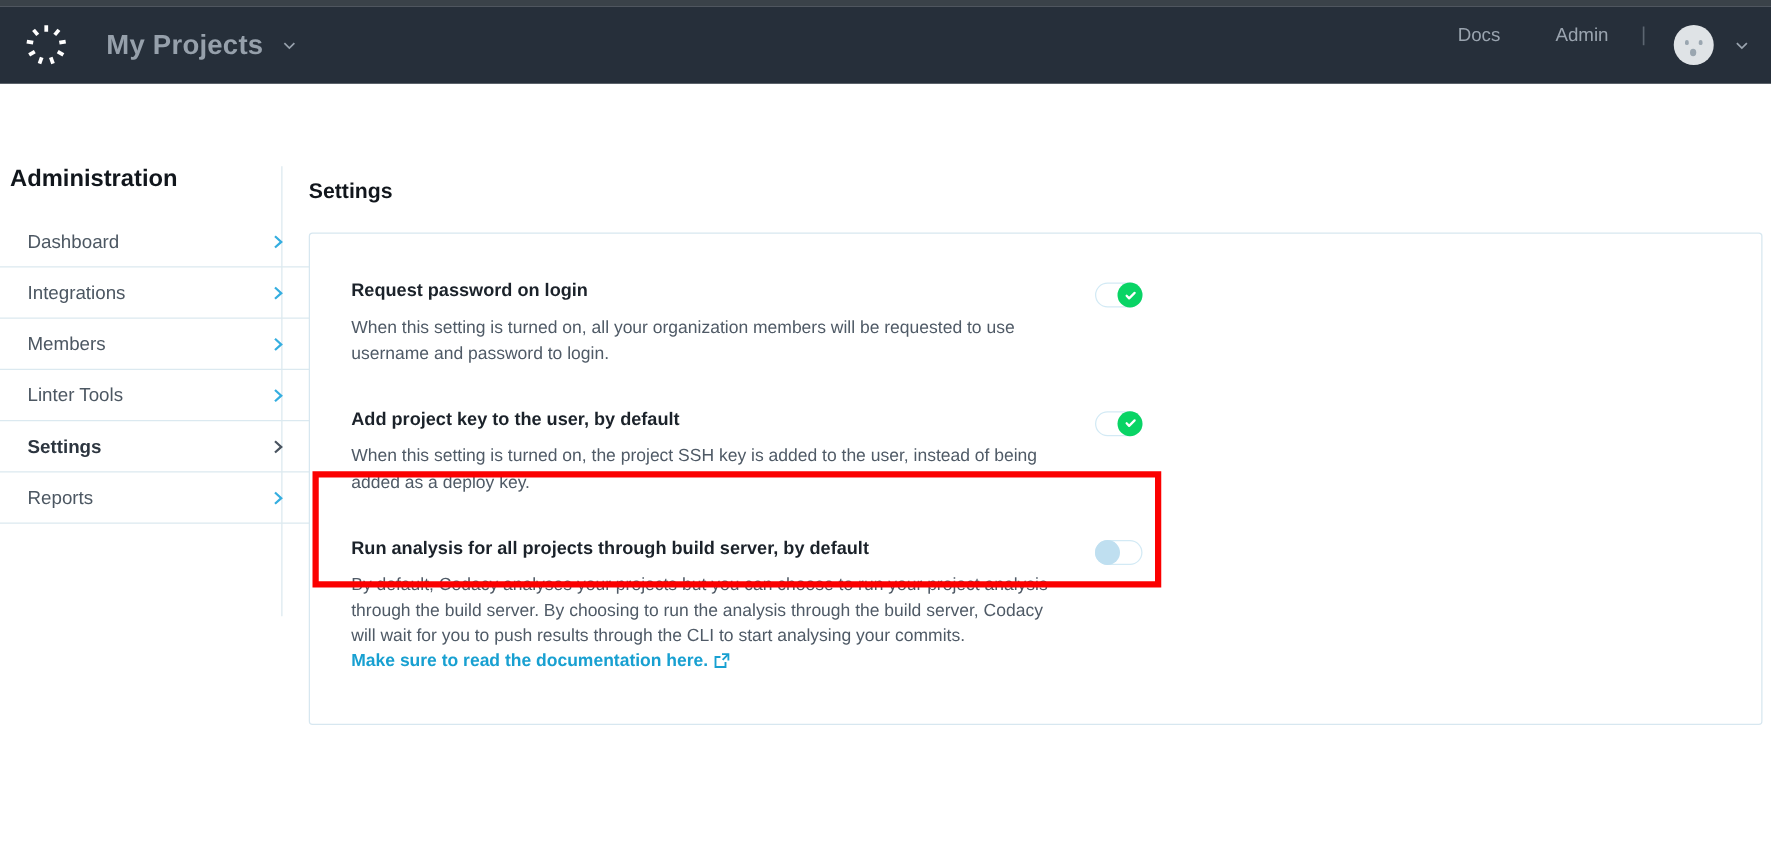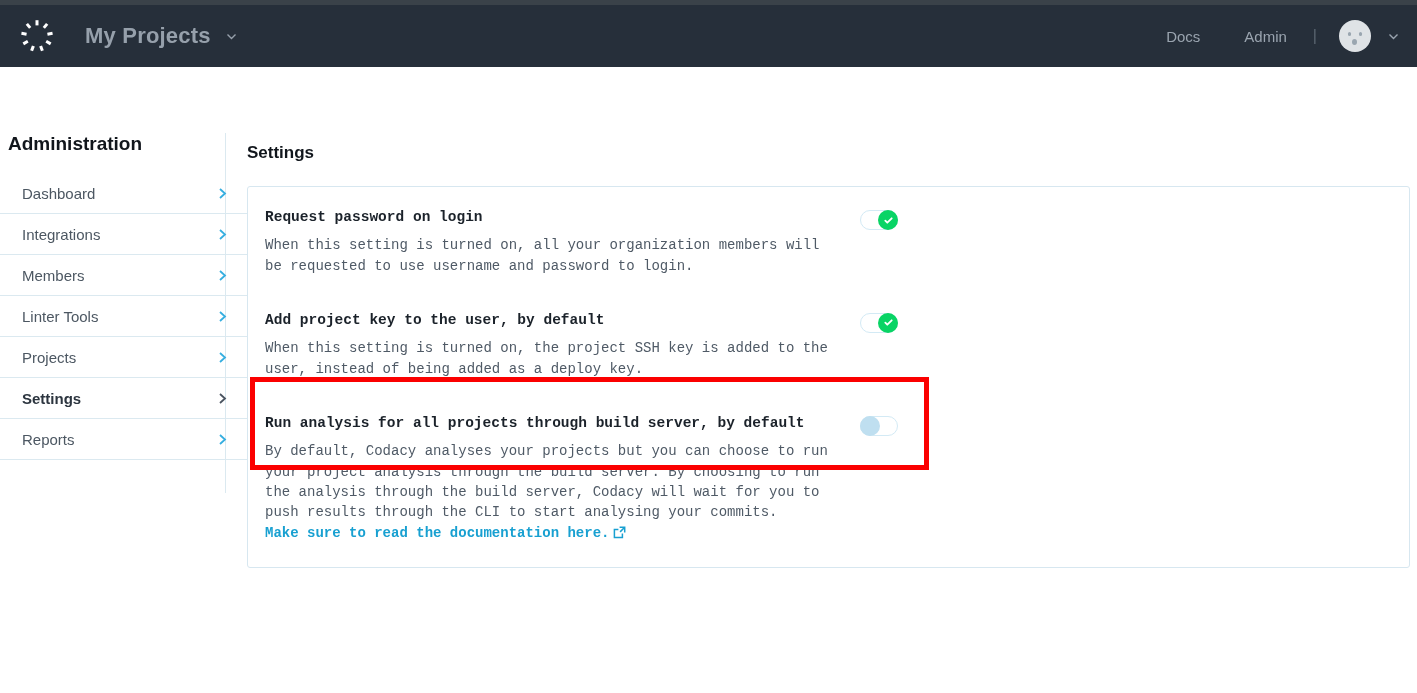--- a/index.html
+++ b/index.html
@@ -35,21 +35,21 @@
     font-weight: bold;
     letter-spacing: .2px;
   }
   .brand-caret {
     margin-left: 14px;
     color: #96a0ab;
     display: flex; align-items: center;
   }
   .header-right {
     margin-left: auto;
-    display: flex; align-items: center;
+    display: flex; 
     padding-right: 17px;
     gap: 0px;
   }
   .nav-link {
     color: #9aa4af;
     font-size: 15px;
     padding: 0 22px;
     text-decoration: none;
     white-space: nowrap;
   }
@@ -133,22 +133,21 @@
   .page-title {
     font-size: 17px;
     font-weight: bold;
     color: #11161c;
     margin: 0 0 23px 0;
   }
   .card {
     border: 1px solid #d7e7f0;
     border-radius: 3px;
     background: #ffffff;
-    padding: 0;
-    font-family: Liberation Mono, monospace;
+    padding: 16px;
   }
   .setting-row {
     display: flex;
     padding: 22px 18px 14px 17px;
     align-items: flex-start;
     position: relative;
   }
   .setting-body { width: 572px; }
   .setting-name {
     font-size: 14.5px;
@@ -300,28 +299,20 @@
     <div class="sidebar-item">
       <span class="sidebar-label">Linter Tools</span>
       <span class="chev">
         <svg width="9" height="13" viewBox="0 0 9 13">
             <path d="M2 2 L7 6.5 L2 11" stroke="currentColor" stroke-width="1.8" fill="none"></path>
           </svg>
       </span>
     </div>
 
 
-    <div class="sidebar-item">
-      <span class="sidebar-label">Projects</span>
-      <span class="chev">
-        <svg width="9" height="13" viewBox="0 0 9 13">
-            <path d="M2 2 L7 6.5 L2 11" stroke="currentColor" stroke-width="1.8" fill="none"></path>
-          </svg>
-      </span>
-    </div>
 
     <div class="sidebar-item active">
       <span class="sidebar-label">Settings</span>
       <span class="chev">
         <svg width="9" height="13" viewBox="0 0 9 13">
             <path d="M2 2 L7 6.5 L2 11" stroke="currentColor" stroke-width="1.8" fill="none"></path>
           </svg>
       </span>
     </div>
 

